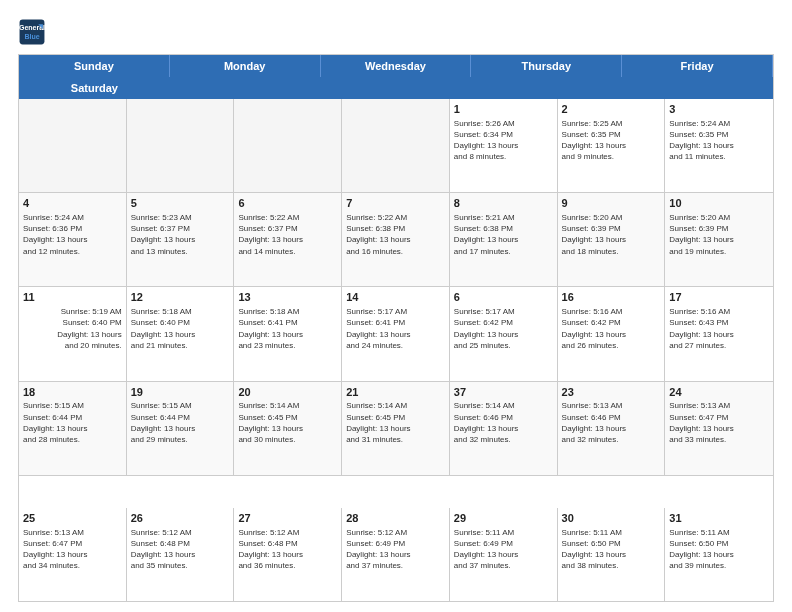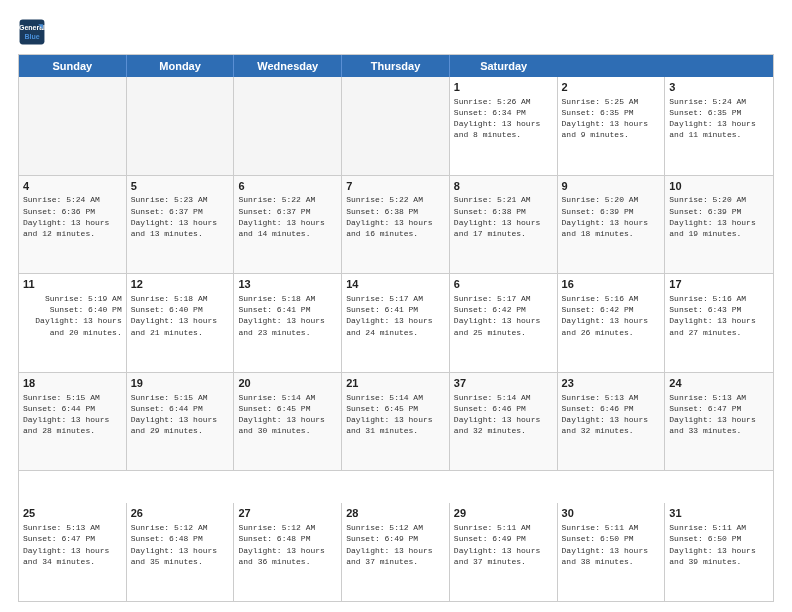--- a/index.html
+++ b/index.html
@@ -47,21 +47,21 @@
       margin-top: 2px;
     }
     .calendar {
       flex: 1;
       display: flex;
       flex-direction: column;
       border: 1px solid #ccc;
     }
     .cal-header {
       display: grid;
-      grid-template-columns: repeat(7, 1fr);
+      grid-template-columns: repeat(5, 1fr);
       background: #2e6db4;
     }
     .cal-header-cell {
       color: #fff;
       font-size: 11px;
       font-weight: bold;
       text-align: center;
       padding: 5px 2px;
       border-right: 1px solid #5a8fd4;
     }
@@ -95,21 +95,20 @@
       font-size: 11px;
       font-weight: bold;
       color: #222;
       display: block;
       margin-bottom: 1px;
     }
     .cell-info {
       font-size: 8px;
       color: #333;
       line-height: 1.4;
-      font-family: Liberation Mono, monospace;
     }
   </style>
 </head>
 <body>
 
 <div class="page">
   <div class="header">
     <div class="logo">
       <svg class="logo-icon" viewBox="0 0 36 36">
         <rect x="2" y="2" width="32" height="32" rx="4" fill="#1a3a5c"></rect>
@@ -123,20 +122,21 @@
       <div class="title-location"></div>
     </div>
   </div>
 
   <div class="calendar">
     <div class="cal-header">
     <div class="cal-header-cell">Sunday</div>
         <div class="cal-header-cell">Monday</div>
         <div class="cal-header-cell">Wednesday</div>
         <div class="cal-header-cell">Thursday</div>
+        <div class="cal-header-cell">Friday</div>
         <div class="cal-header-cell">Saturday</div>
       </div>
     <div class="cal-body">
     <div class="cal-row">
           <div class="cal-cell empty"></div>
           <div class="cal-cell empty"></div>
           <div class="cal-cell empty"></div>
           <div class="cal-cell empty"></div>
           <div class="cal-cell">
             <span class="day-num">1</span>

